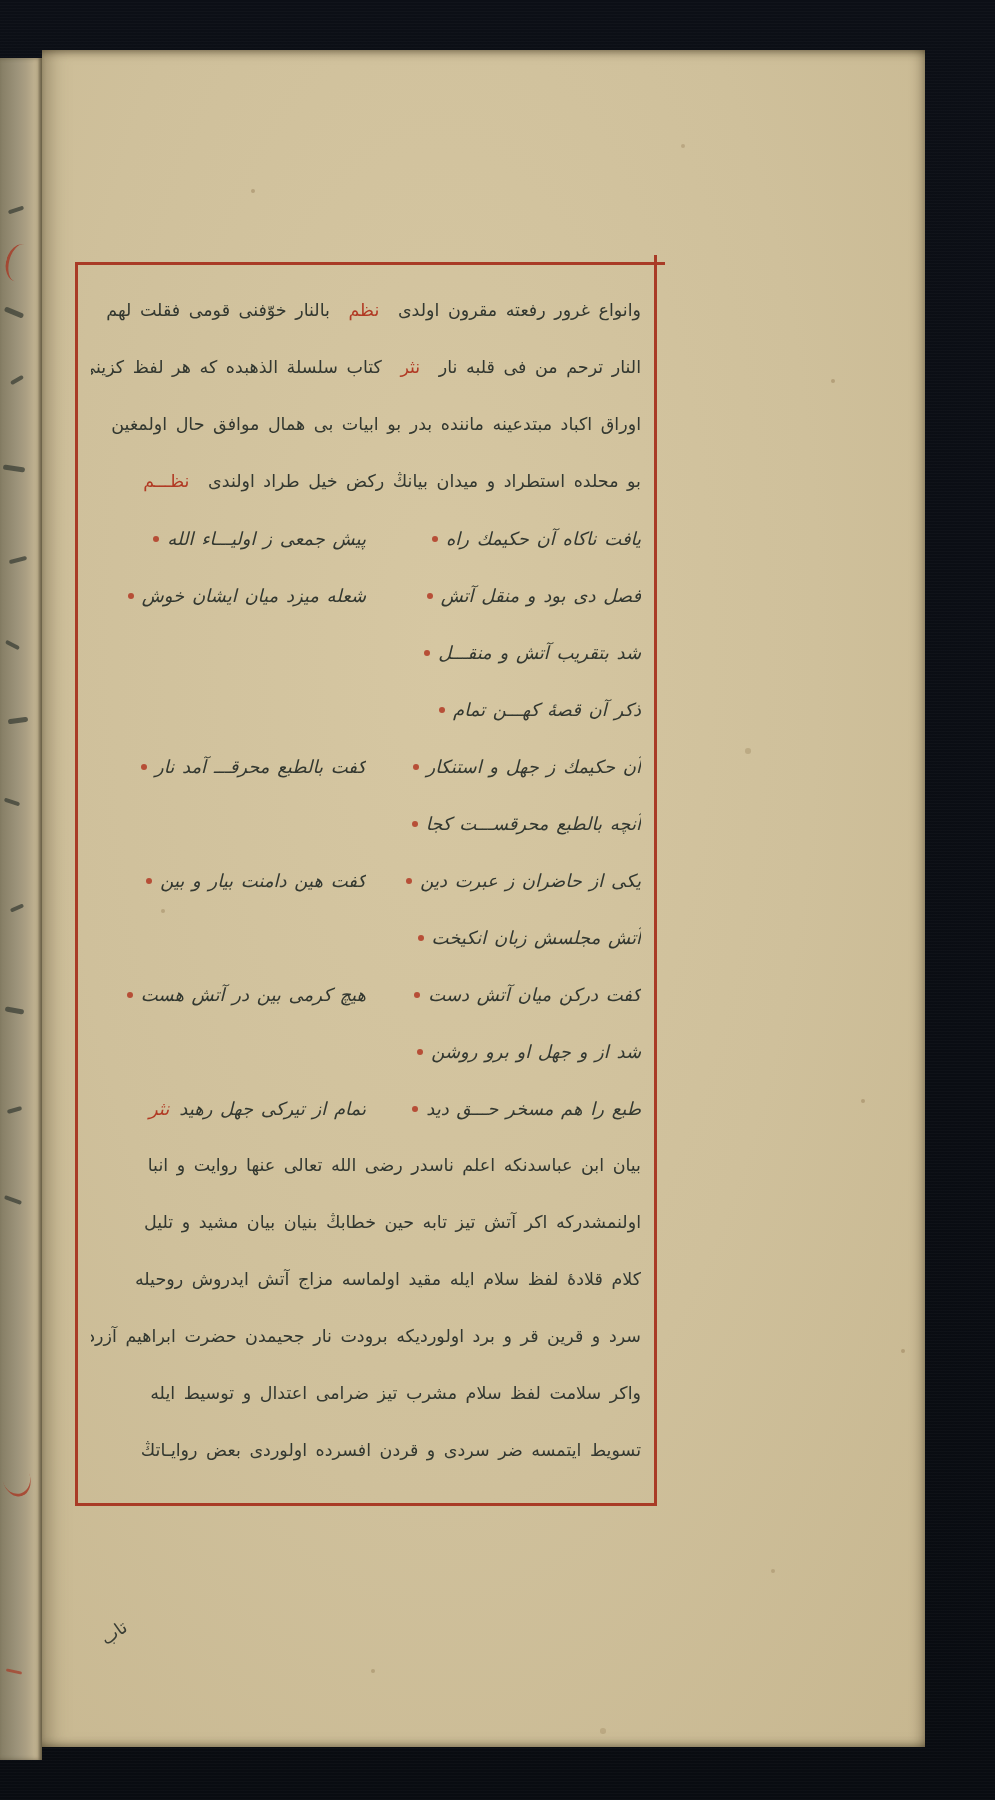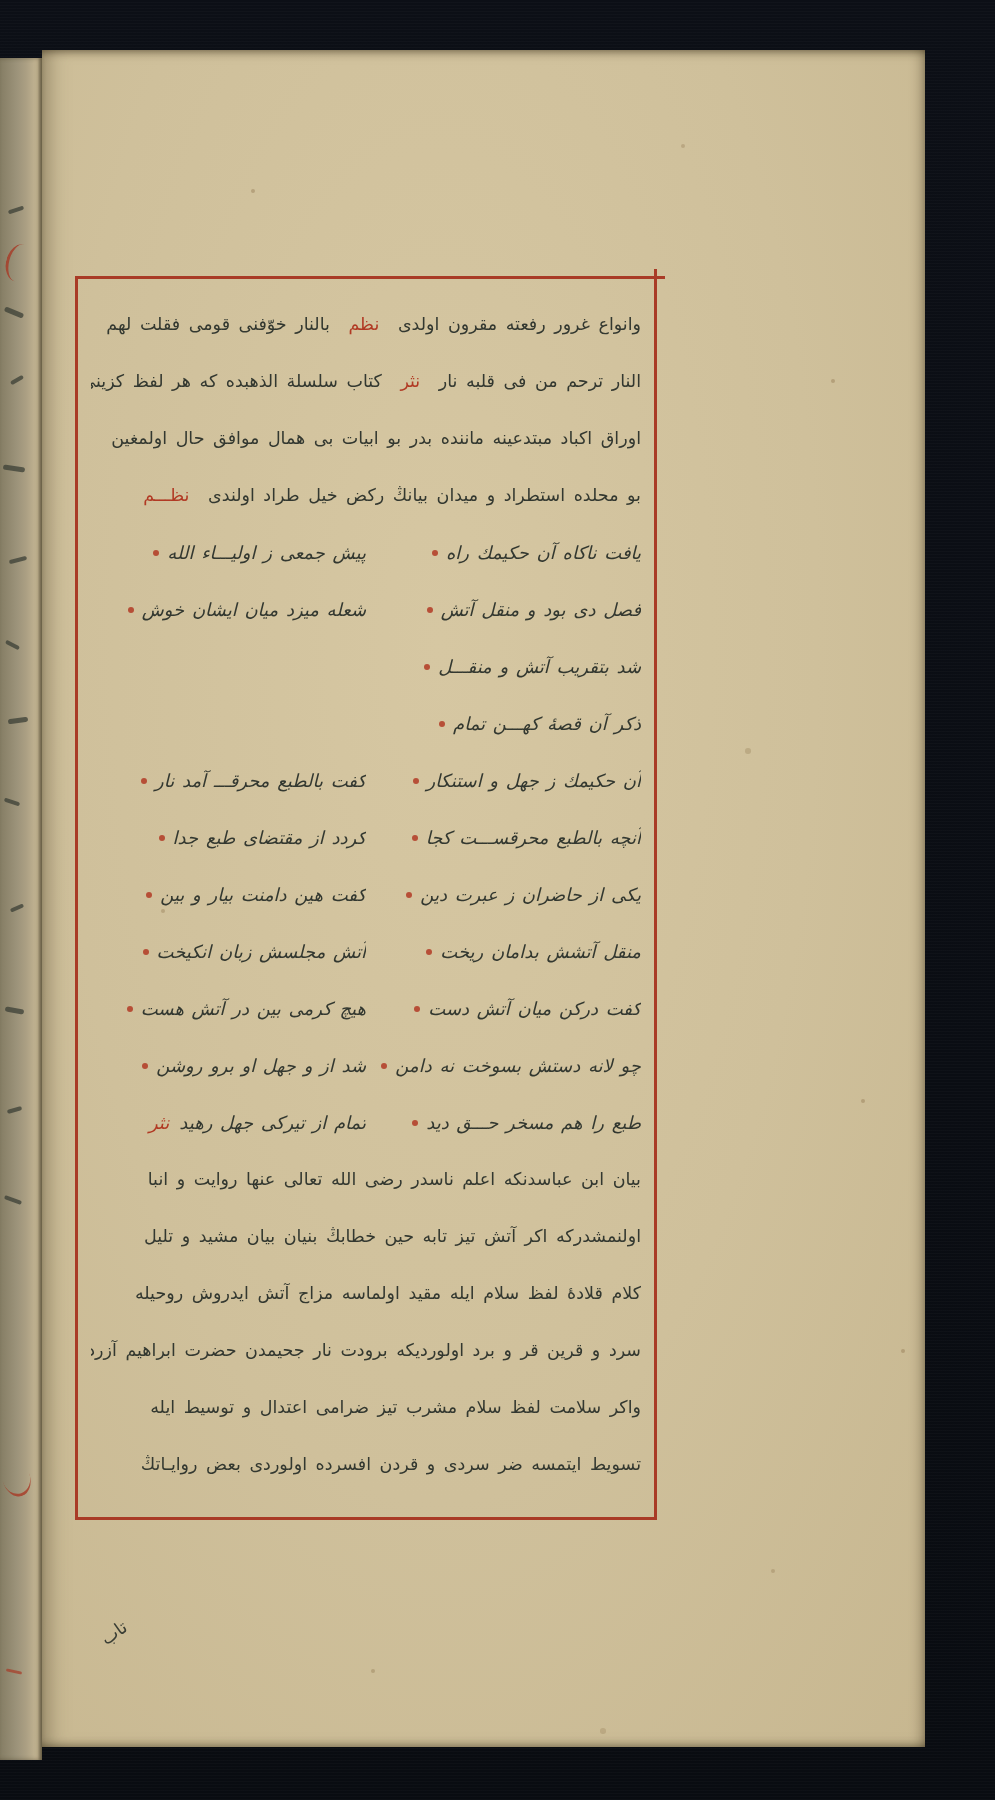--- a/index.html
+++ b/index.html
@@ -36,21 +36,21 @@
   }
   .speckles{position:absolute;left:0;top:0;width:2px;height:2px;border-radius:50%;
     box-shadow:
       210px 140px 0 1px rgba(120,90,50,.30), 640px 95px 0 1px rgba(120,90,50,.25),
       790px 330px 0 1px rgba(120,90,50,.30), 705px 700px 0 2px rgba(120,90,50,.22),
       120px 860px 0 1px rgba(120,90,50,.28), 820px 1050px 0 1px rgba(120,90,50,.3),
       330px 1620px 0 1px rgba(120,90,50,.28), 730px 1520px 0 1px rgba(120,90,50,.25),
       560px 1680px 0 2px rgba(120,90,50,.2), 860px 1300px 0 1px rgba(120,90,50,.3);
   }
   .frame{
-    position:absolute;left:33px;top:226px;width:576px;height:1238px;
+    position:absolute;left:33px;top:212px;width:576px;height:1238px;
     border:3px solid #a93b26;
   }
   
   .frame .over-v{position:absolute;right:-3px;top:-10px;width:3px;height:12px;background:#a93b26;}
   .frame .over-h{position:absolute;right:-11px;top:-3px;width:12px;height:3px;background:#a93b26;}
   .tb{
     position:absolute;inset:0;padding:17px 13px 0 13px;
     direction:rtl;color:#333830;
   }
   .ln{height:57px;line-height:57px;white-space:nowrap;overflow:hidden;text-align:right;}
@@ -134,36 +134,33 @@
         </div>
         <div class="ln couplet">
           <span class="hemi dt">ذكر آن قصهٔ كهـــن تمام</span>
         </div>
         <div class="ln couplet">
           <span class="hemi dt">آن حكيمك ز جهل و استنكار</span>
           <span class="hemi dt">كفت بالطبع محرقـــ آمد نار</span>
         </div>
         <div class="ln couplet">
           <span class="hemi dt">آنچه بالطبع محرقســـت كجا</span>
-          <span class="hemi dt">كردد از مقتضاى طبع جدا</span>
         </div>
         <div class="ln couplet">
           <span class="hemi dt">يكى از حاضران ز عبرت دين</span>
           <span class="hemi dt">كفت هين دامنت بيار و بين</span>
         </div>
         <div class="ln couplet">
-          <span class="hemi dt">منقل آتشش بدامان ريخت</span>
           <span class="hemi dt">آتش مجلسش زبان انكيخت</span>
         </div>
         <div class="ln couplet">
           <span class="hemi dt">كفت دركن ميان آتش دست</span>
           <span class="hemi dt">هيچ كرمى بين در آتش هست</span>
         </div>
         <div class="ln couplet">
-          <span class="hemi dt">چو لانه دستش بسوخت نه دامن</span>
           <span class="hemi dt">شد از و جهل او برو روشن</span>
         </div>
         <div class="ln couplet">
           <span class="hemi dt">طبع را هم مسخر حـــق ديد</span>
           <span class="hemi"><span>تمام از تيركى جهل رهيد</span><span class="red-marker">نثر</span></span>
         </div>
 
         <div class="ln prose">
           <span>بيان ابن عباسدنكه اعلم ناسدر رضى الله تعالى عنها روايت و انبا</span>
         </div>

